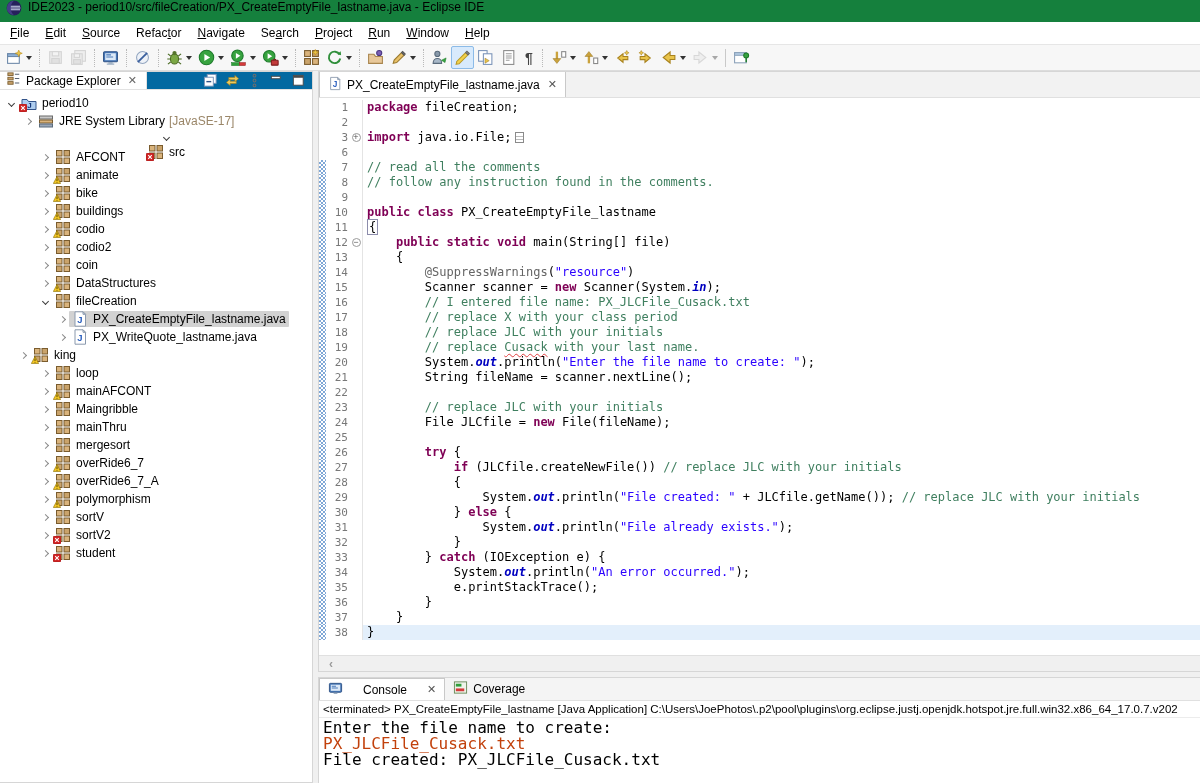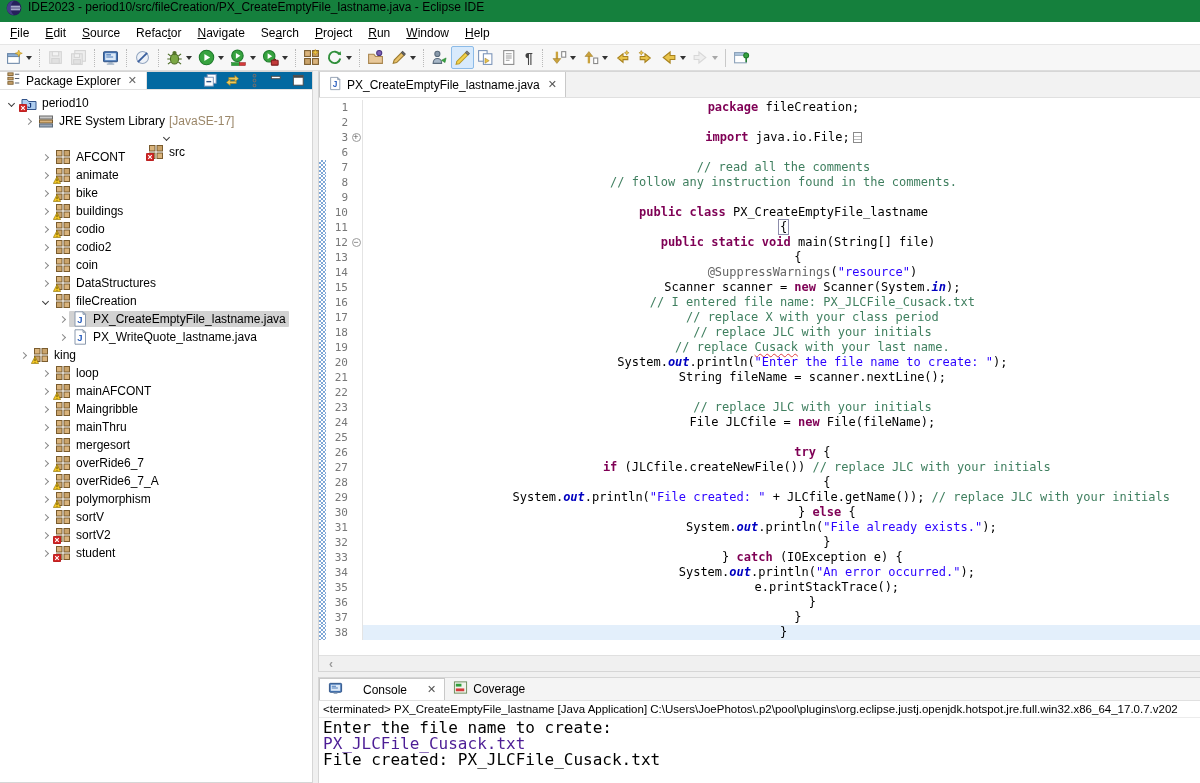--- a/index.html
+++ b/index.html
@@ -68,21 +68,21 @@
           border-right:1px solid #c9c9c9; border-left:1px solid #c9c9c9; }
   .etab .x { color:#555; font-size:11px; margin-left:3px; cursor:default; }
   .code { flex:1; overflow:hidden; padding-top:2px; font-family:"DejaVu Sans Mono","Liberation Mono",monospace; font-size:12px; }
   .row { height:15px; display:flex; align-items:stretch; }
   .rng { width:7px; flex:0 0 7px; }
   .row.hasrange .rng { background:repeating-conic-gradient(#7fa7d6 0% 25%, #ffffff 0% 50%); background-size:4px 4px; }
   .lnum { width:24px; flex:0 0 24px; text-align:right; color:#787878; font-size:11px; line-height:15px; padding-right:2px; }
   .fold { width:13px; flex:0 0 13px; display:flex; align-items:center; justify-content:center; border-right:1px solid #e4e4e4; }
   .fcirc { width:9px; height:9px; border:1px solid #9a9a9a; border-radius:50%; background:#fff; color:#555;
            font-size:9px; line-height:7px; text-align:center; font-family:"Liberation Sans",sans-serif; }
-  .codecell { flex:1; white-space:pre; line-height:15px; padding-left:4px;text-align:center; }
+  .codecell { flex:1; white-space:pre; line-height:15px; padding-left:4px; }
   .row.cur .codecell { background:#e3effb; }
   .c-kw { color:#7f0055; font-weight:bold; }
   .c-com { color:#3f7f5f; }
   .c-str { color:#2a00ff; }
   .c-ann { color:#646464; }
   .c-fld { color:#0000c0; font-weight:bold; font-style:italic; }
   .c-spl { color:#3f7f5f; text-decoration:underline wavy #e04040 1px; text-underline-offset:2px; }
   .c-brk { border:1px solid #8c8cab; padding:0 1px; }
   .foldbox { display:inline-block; width:9px; height:11px; border:1px solid #8a8a8a; margin-left:3px; vertical-align:-2px;
              background:linear-gradient(#fff 0 3px,#bbb 3px 4px,#fff 4px 6px,#bbb 6px 7px,#fff 7px); }
@@ -92,21 +92,21 @@
   
   .console { flex:1; display:flex; flex-direction:column; border:1px solid #d6d6d6; border-right:none; border-bottom:none; background:#fff; min-height:0; }
   .ctabbar { height:23px; display:flex; align-items:flex-end; background:#f4f4f4; border-bottom:1px solid #e0e0e0; }
   .ctab { display:flex; align-items:center; gap:5px; height:22px; padding:0 8px; }
   .ctab.active { background:#fff; border:1px solid #c9c9c9; border-bottom:none;gap:20px; }
   .ctab .x { color:#555; font-size:11px; cursor:default; }
   .cstatus { height:17px; line-height:16px; font-size:11.5px; white-space:nowrap; overflow:hidden; padding-left:4px;
              border-bottom:1px solid #ececec; }
   .cout { flex:1; font-family:"DejaVu Sans Mono","Liberation Mono",monospace; font-size:16px; line-height:16px;
           padding:2px 0 0 4px; white-space:pre; overflow:hidden; }
-  .cline.stdin { color:#4c1d95; }
+  .cline.stdin { color:#c2410c; }
   .cline.stdout { color:#000; }
 </style>
 </head>
 <body>
 
 <div class="window">
 
   <div class="titlebar">
     <span class="logo">
       <svg width="16" height="16" viewBox="0 0 16 16">

